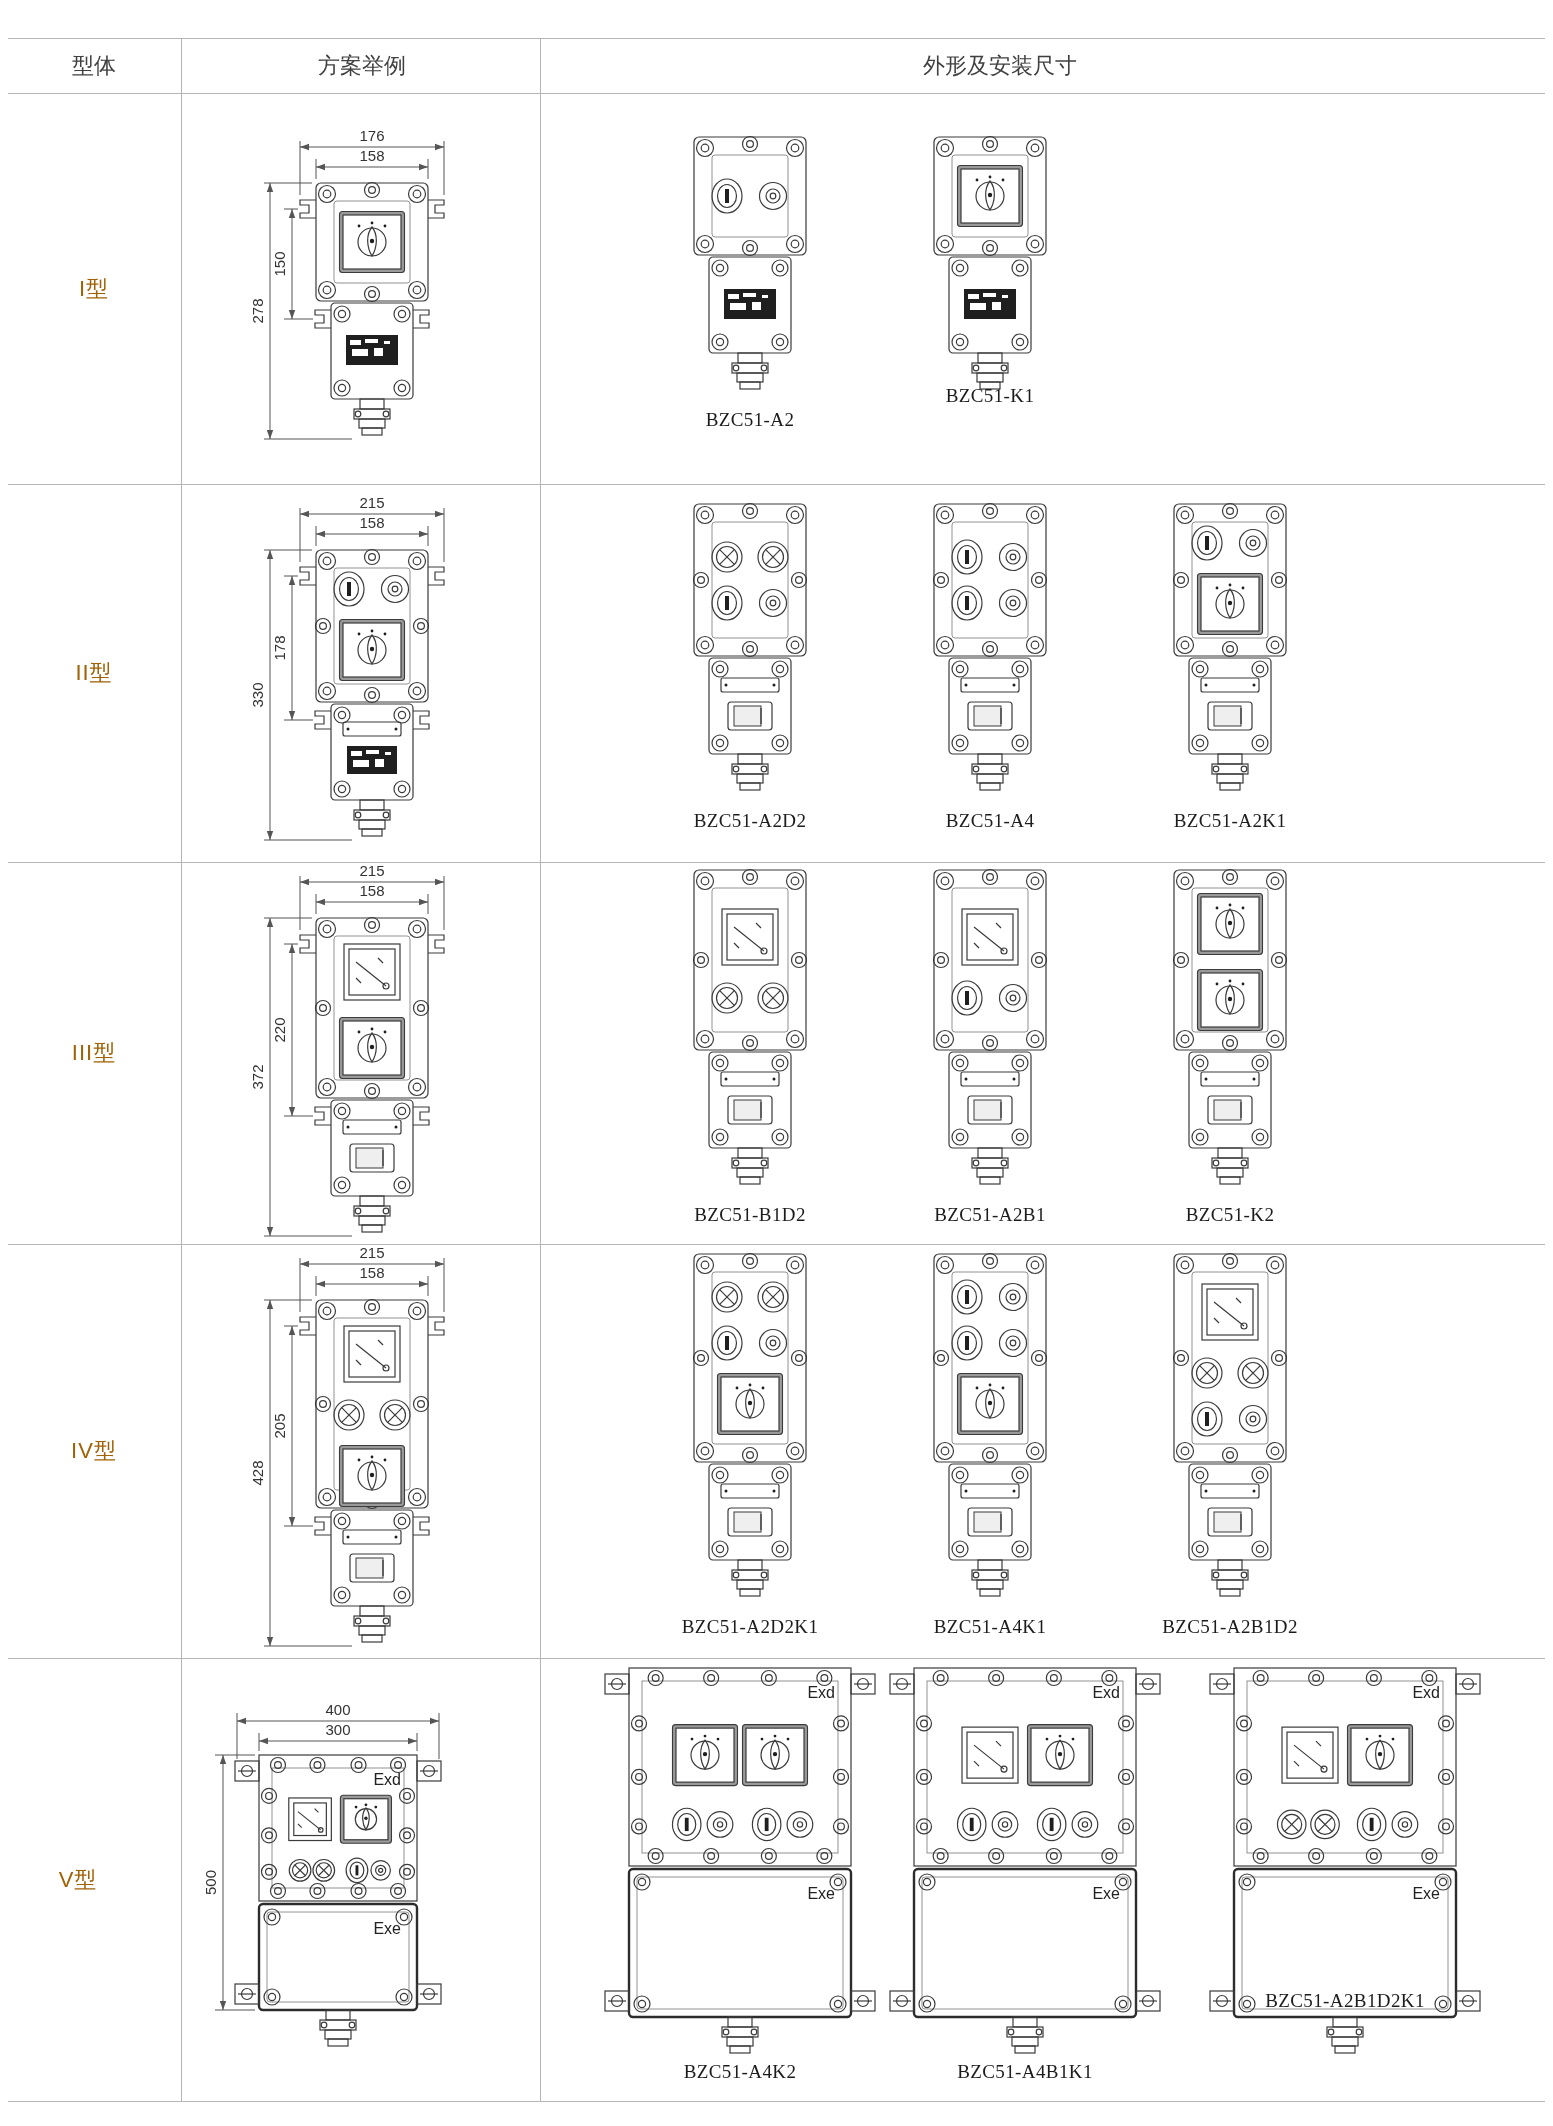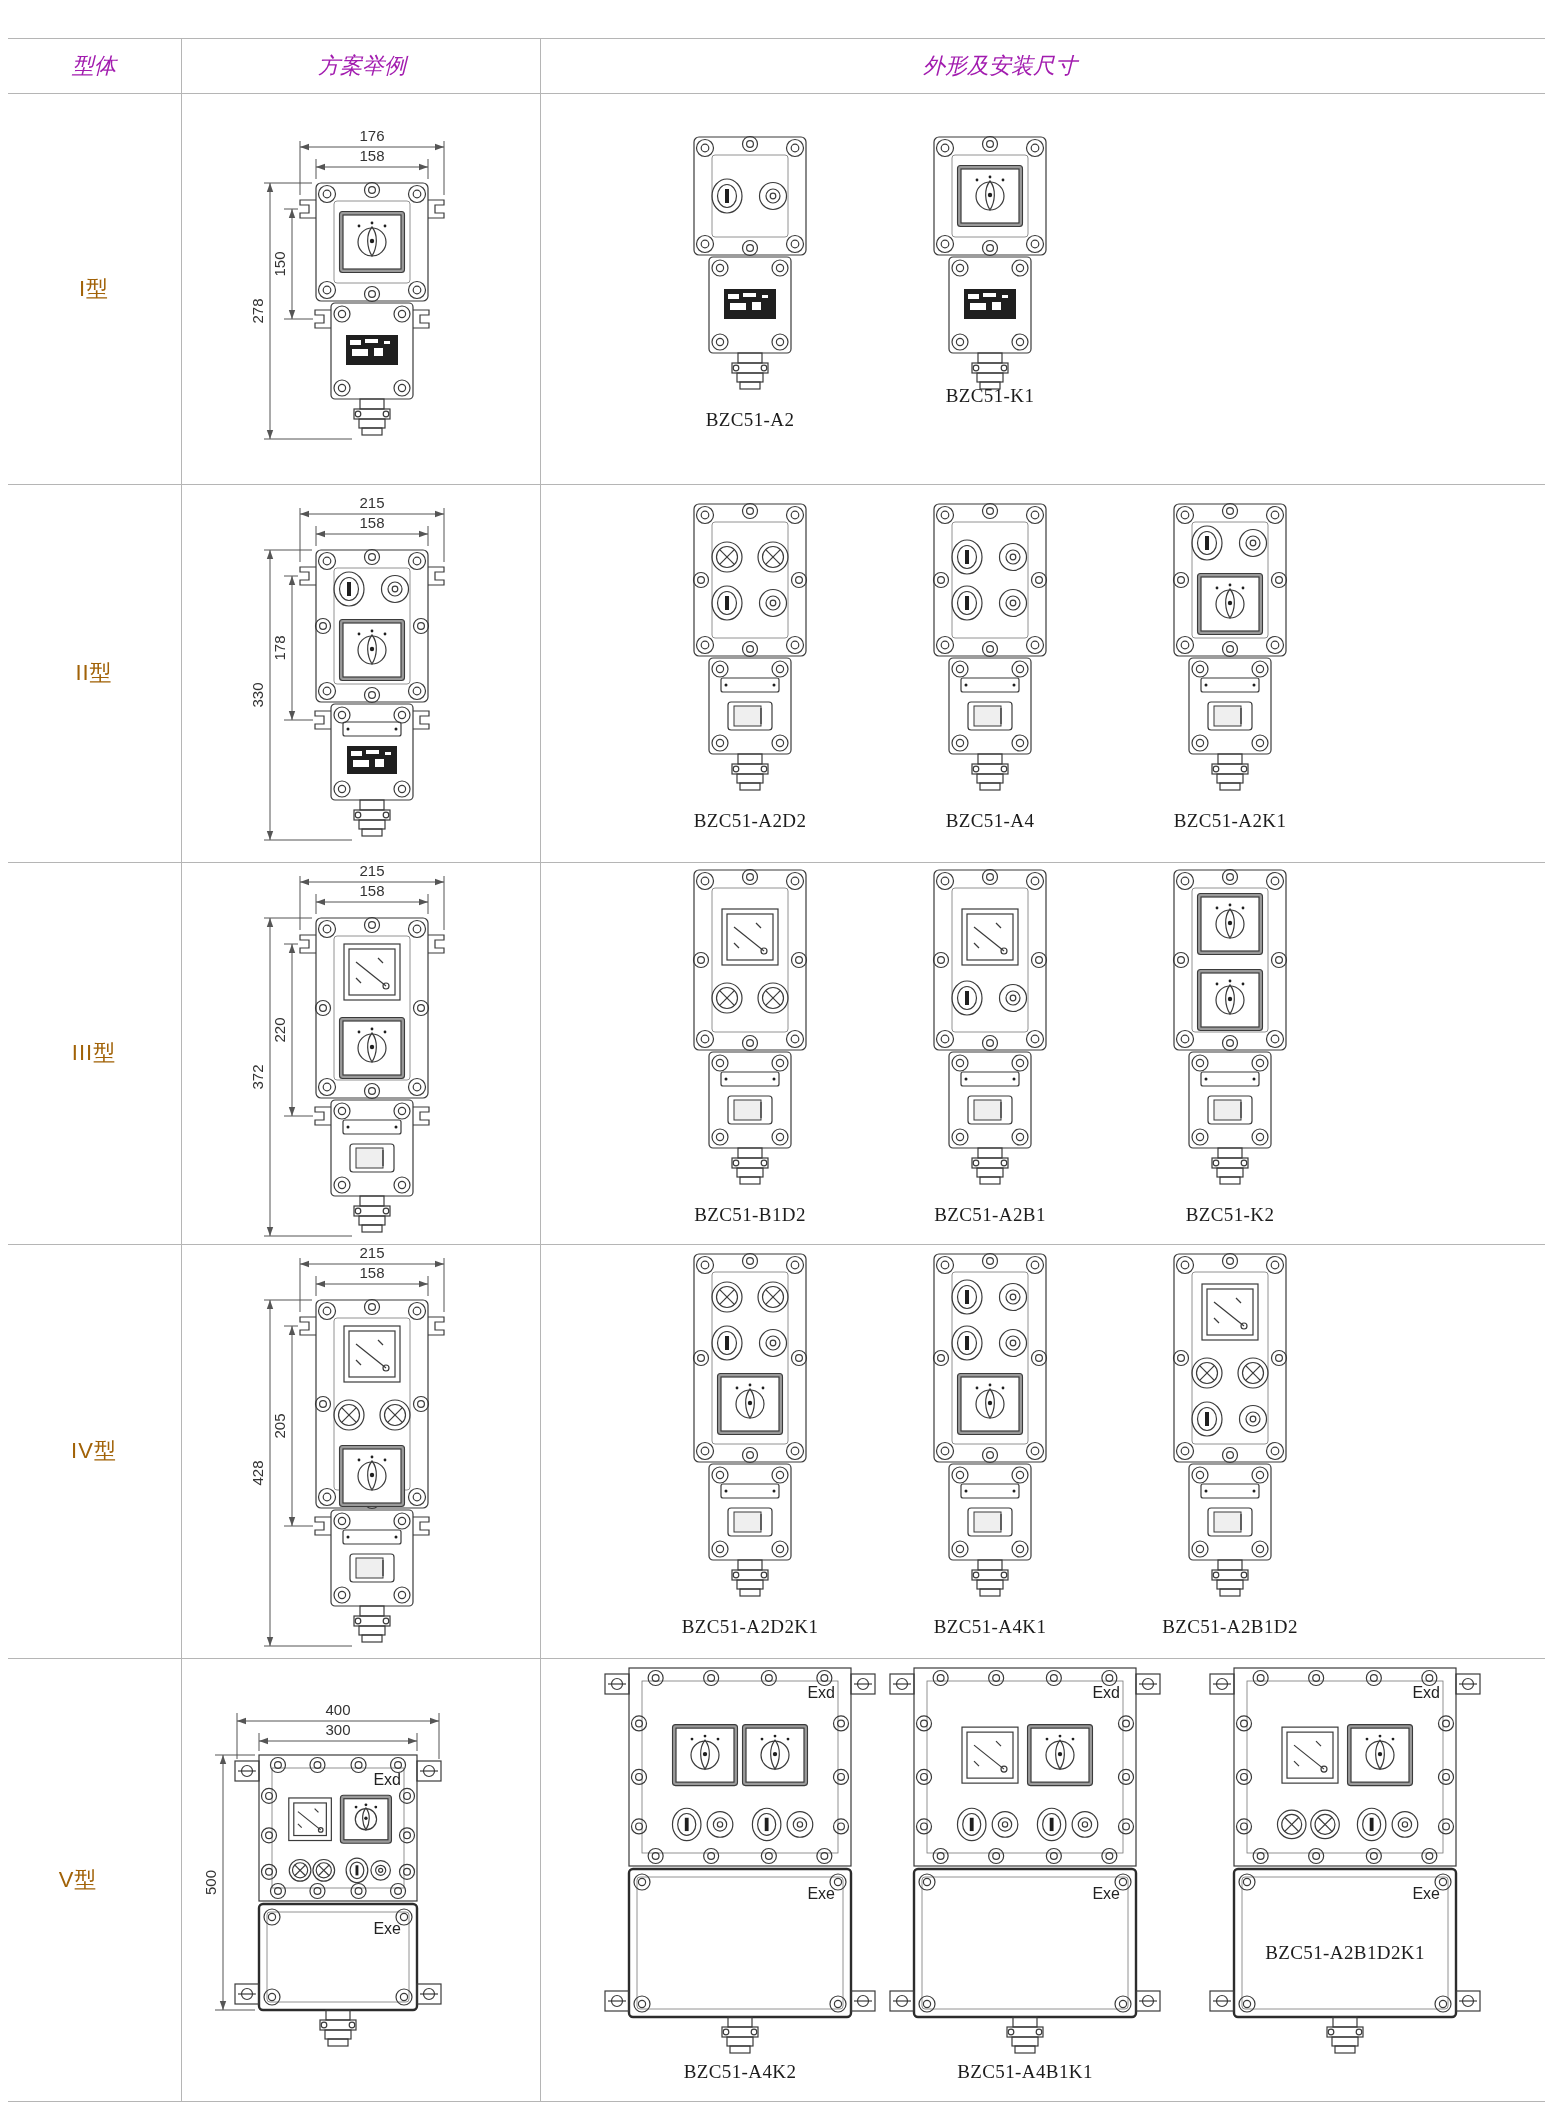--- a/index.html
+++ b/index.html
@@ -1,20 +1,20 @@
 <!DOCTYPE html>
 <html><head>
 <meta charset="utf-8">
 <style>
   html,body{margin:0;padding:0;background:#fff;}
   .page{position:relative;width:1553px;height:2126px;background:#ffffff;
         font-family:"Liberation Sans","DejaVu Sans",sans-serif;overflow:hidden;}
   .hline{position:absolute;left:8px;width:1537px;height:1px;background:#b5b5b5;}
   .vline{position:absolute;top:38px;width:1px;height:2063px;background:#b5b5b5;}
-  .hdr{position:absolute;transform:translate(-50%,-50%);font-size:22px;color:#a21caf;white-space:nowrap;font-style:italic;}
+  .hdr{position:absolute;transform:translate(-50%,-50%);font-size:22px;color:#404040;white-space:nowrap;}
   .typeLabel{position:absolute;transform:translate(-50%,-50%);font-size:22px;color:#a16207;white-space:nowrap;letter-spacing:1px;}
   .model{position:absolute;transform:translateX(-50%);font-size:19px;color:#1c1c1c;white-space:nowrap;letter-spacing:.4px;font-family:Liberation Serif, serif;}
   .dev{position:absolute;}
   svg{overflow:visible;display:block;}
   .ln{fill:none;stroke:#3b3b3b;stroke-width:1.2;}
   .lnt{fill:none;stroke:#777;stroke-width:.8;}
   .thk{fill:none;stroke:#2c2c2c;stroke-width:2.4;}
   .dml{fill:none;stroke:#555;stroke-width:1;}
   .ar{fill:#555;stroke:none;}
   .dimt{font:15px "Liberation Sans",sans-serif;fill:#333;}
@@ -2360,16 +2360,16 @@
     <rect class="ln" x="99" y="349" width="24" height="10"></rect>
     <rect class="ln" x="93" y="359" width="36" height="10"></rect>
     <circle class="ln" cx="97" cy="364" r="2.8"></circle>
                 <circle class="ln" cx="125" cy="364" r="2.8"></circle>
     <rect class="ln" x="98" y="369" width="26" height="9"></rect>
     <rect class="ln" x="101" y="378" width="20" height="7"></rect>
               </g>
             </g>
           </svg>
         </div>
-        <div class="model" style="left:1345px;top:1942px">BZC51-A2B1D2K1</div>
+        <div class="model" style="left:1345px;top:1990px">BZC51-A2B1D2K1</div>
       </div>
     </div>
 </div>
 
 </body></html>

